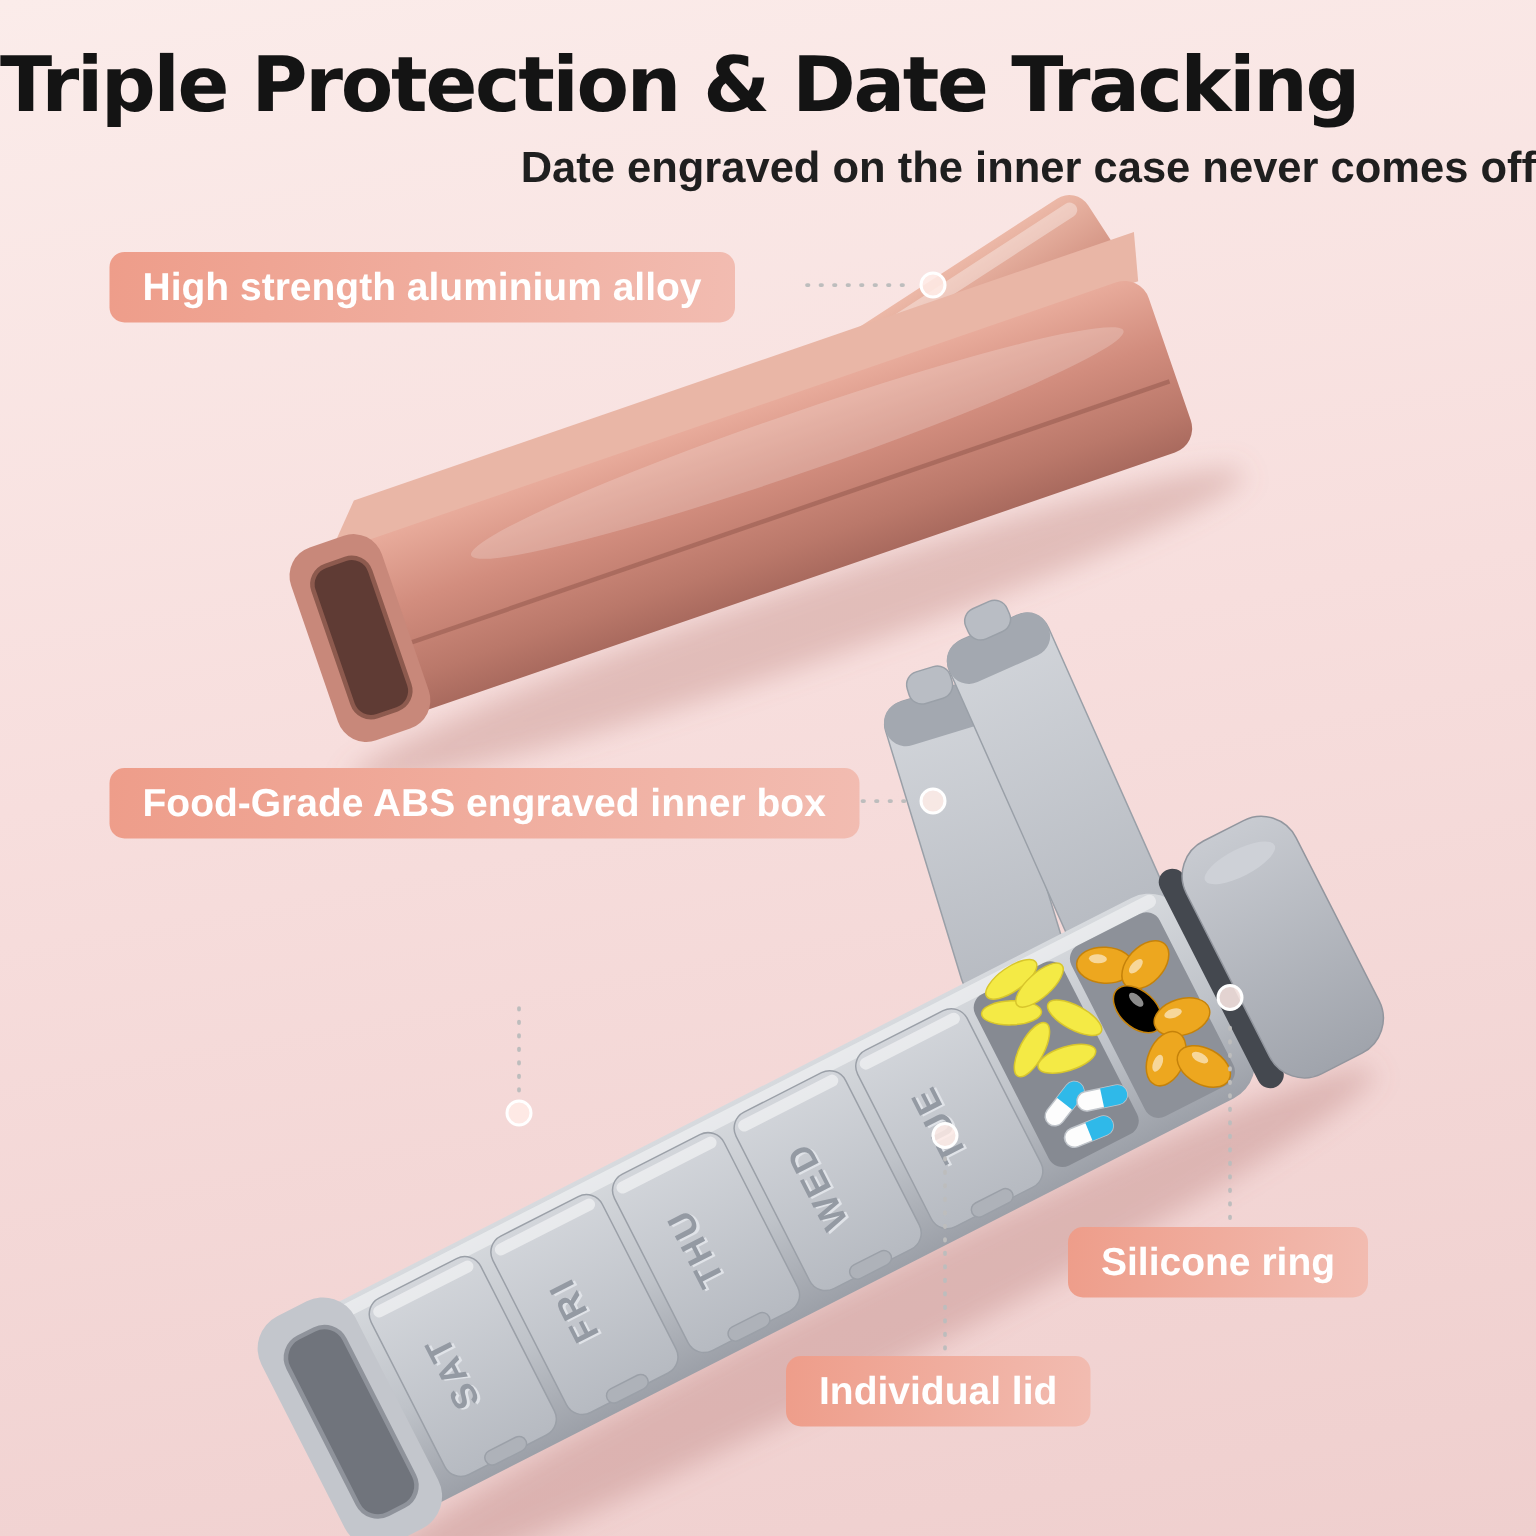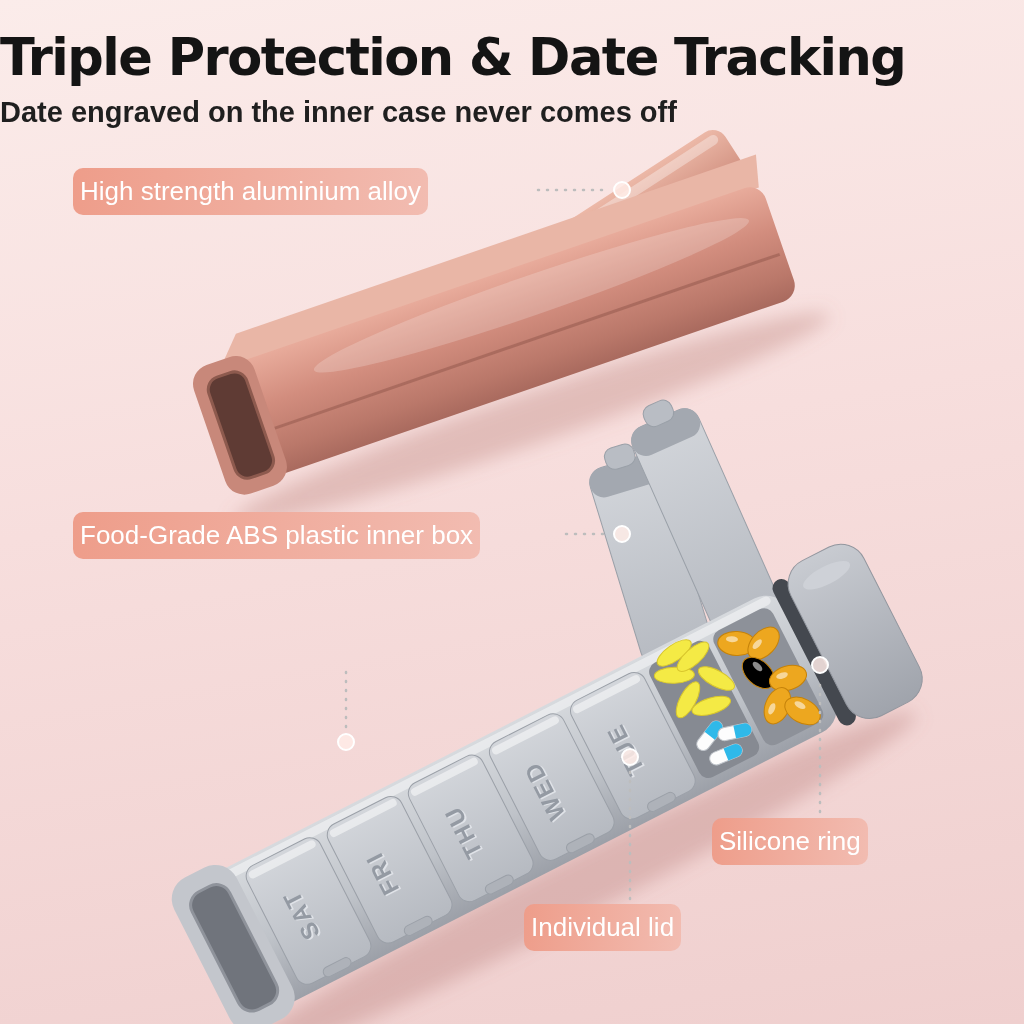--- a/index.html
+++ b/index.html
@@ -9,28 +9,28 @@
     font-family:"Liberation Sans",sans-serif;
     background:linear-gradient(170deg,#fbecea 0%,#f7dedd 45%,#efcfce 100%);
   }
   .scene{position:absolute;left:0;top:0;width:1024px;height:1024px}
   .title{
     position:absolute;top:28px;left:0;width:100%;margin:0;
     font-size:51px;font-weight:bold;letter-spacing:-1.5px;color:#141414;
     font-family:"DejaVu Sans","Liberation Sans",sans-serif;
   }
   .subtitle{
-    position:absolute;top:96px;left:0;width:100%;text-align:left;
+    position:absolute;top:96px;left:0;width:100%;text-align:right;
     font-size:29px;font-weight:bold;color:#1f1f1f;
   }
   .callout{
     position:absolute;display:inline-block;white-space:nowrap;
     background:linear-gradient(95deg,#ee9d8a 0%,#f2bcb1 100%);
-    color:#ffffff;font-size:26px;font-weight:normal;
-    padding:8px 7px;border-radius:10px;
+    color:#ffffff;font-size:26px;font-weight:bold;
+    padding:8px 22px;border-radius:10px;
   }
   .day-text{font-family:"Liberation Sans",sans-serif;font-weight:bold;}
 </style>
 </head>
 <body>
 
 <div class="stage">
 
   <svg class="scene" viewBox="0 0 1024 1024" xmlns="http://www.w3.org/2000/svg">
     <defs>
@@ -205,16 +205,16 @@
       <circle cx="346" cy="742" r="8"></circle>
       <circle cx="820" cy="665" r="8"></circle>
       <circle cx="630" cy="757" r="8"></circle>
     </g>
   </svg>
 
   <h1 class="title">Triple Protection &amp; Date Tracking</h1>
   <div class="subtitle">Date engraved on the inner case never comes off</div>
 
   <div class="callout" style="left:73px;top:168px">High strength aluminium alloy</div>
-  <div class="callout" style="left:73px;top:512px">Food-Grade ABS plastic inner box</div>
+  <div class="callout" style="left:73px;top:512px">Food-Grade ABS engraved inner box</div>
   <div class="callout" style="left:524px;top:904px">Individual lid</div>
   <div class="callout" style="left:712px;top:818px">Silicone ring</div>
 </div>
 
 </body></html>

